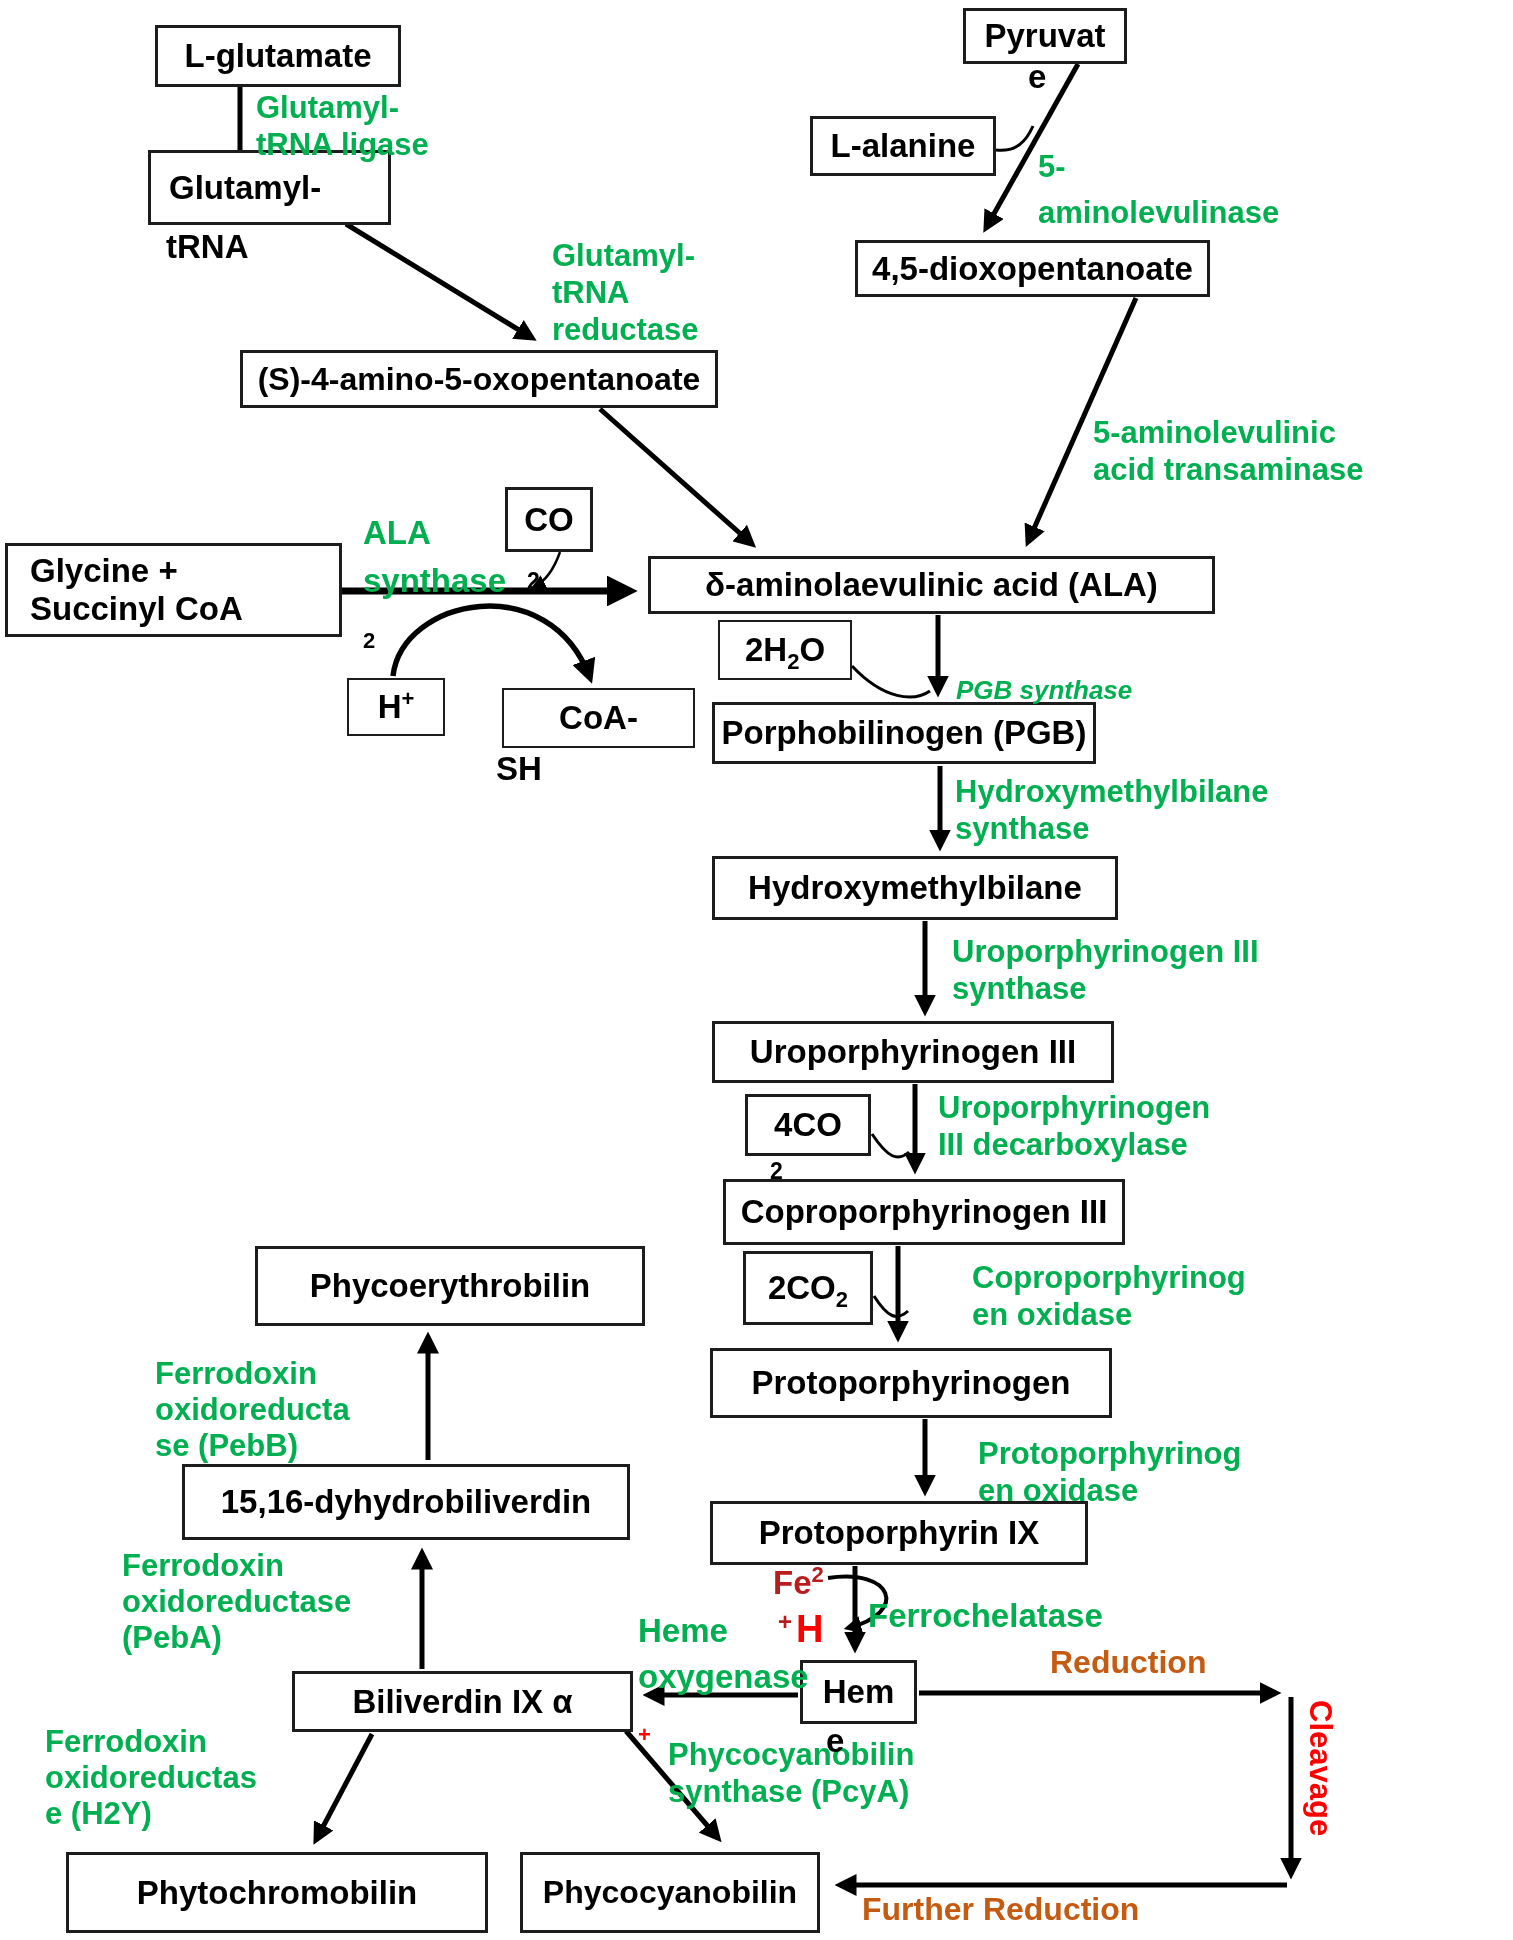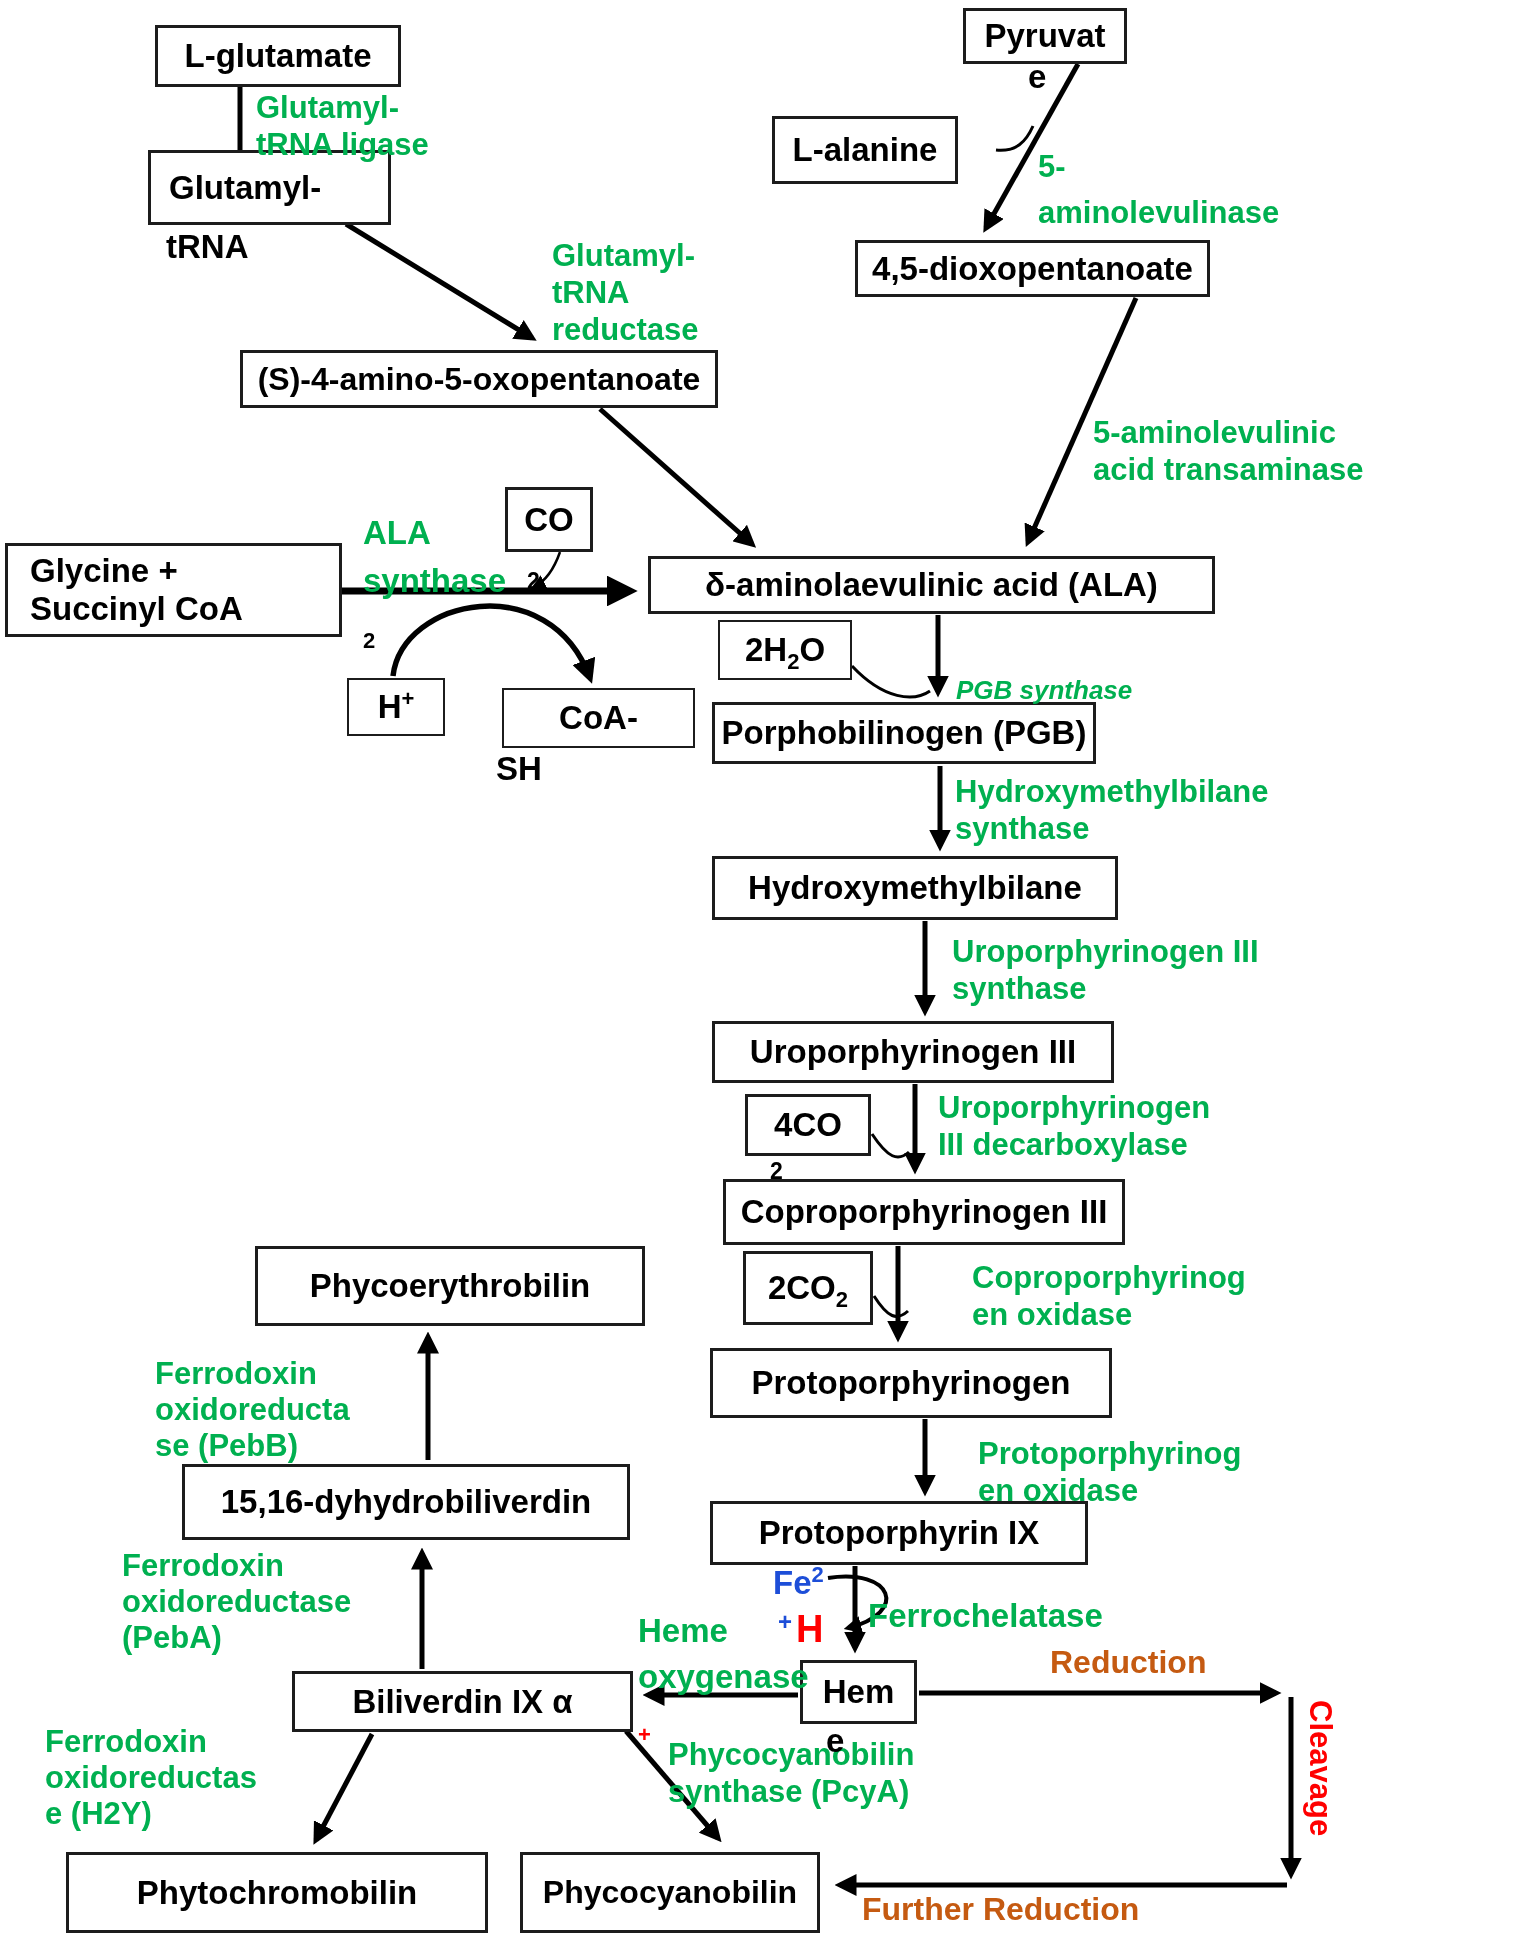--- a/index.html
+++ b/index.html
@@ -11,21 +11,21 @@
        font-weight:bold;font-size:33px;color:#000;white-space:nowrap;z-index:2;}
   .box.thin{border-width:2px;}
   .box.leftal{justify-content:flex-start;}
   .ovf{position:absolute;font-weight:bold;font-size:33px;color:#000;white-space:nowrap;z-index:4;}
   .enz{position:absolute;color:#00b050;font-weight:bold;font-size:31px;line-height:37px;
        white-space:nowrap;z-index:3;}
   .enz span{display:block;}
   .orange{position:absolute;color:#c55a11;font-weight:bold;font-size:32px;white-space:nowrap;z-index:3;}
   .redv{position:absolute;color:#ff0000;font-weight:bold;font-size:31px;z-index:3;
         writing-mode:vertical-rl;}
-  .olive{color:#1d4ed8;}
+  .olive{color:#b91c1c;}
   .redtx{color:#ff0000;}
   sup.s{font-size:22px;vertical-align:super;line-height:0;}
   sub.s{font-size:22px;vertical-align:sub;line-height:0;}
   .subfloat{position:absolute;font-weight:bold;font-size:23px;color:#000;z-index:4;}
   .glyc{flex-direction:column;align-items:flex-start;justify-content:center;line-height:38px;padding-left:22px;}
 </style>
 </head>
 <body>
 
 <div id="canvas">
@@ -71,21 +71,21 @@
 
   <div class="box" style="left:155px;top:25px;width:246px;height:62px;">
       <span>L-glutamate</span>
     </div>
 
   <div class="box" style="left:963px;top:8px;width:164px;height:56px;">
       <span>Pyruvat</span>
     </div>
   <div class="ovf" style="left:1028px;top:58px;">e</div>
 
-  <div class="box" style="left:772px;top:116px;width:186px;height:68px;">
+  <div class="box" style="left:810px;top:116px;width:186px;height:60px;">
       <span>L-alanine</span>
     </div>
 
   <div class="box leftal" style="left:148px;top:150px;width:243px;height:75px;padding-left:18px;">
       <span>Glutamyl-</span>
     </div>
   <div class="ovf" style="left:166px;top:228px;">tRNA</div>
 
   <div class="box" style="left:855px;top:240px;width:355px;height:57px;">
       <span>4,5-dioxopentanoate</span>

